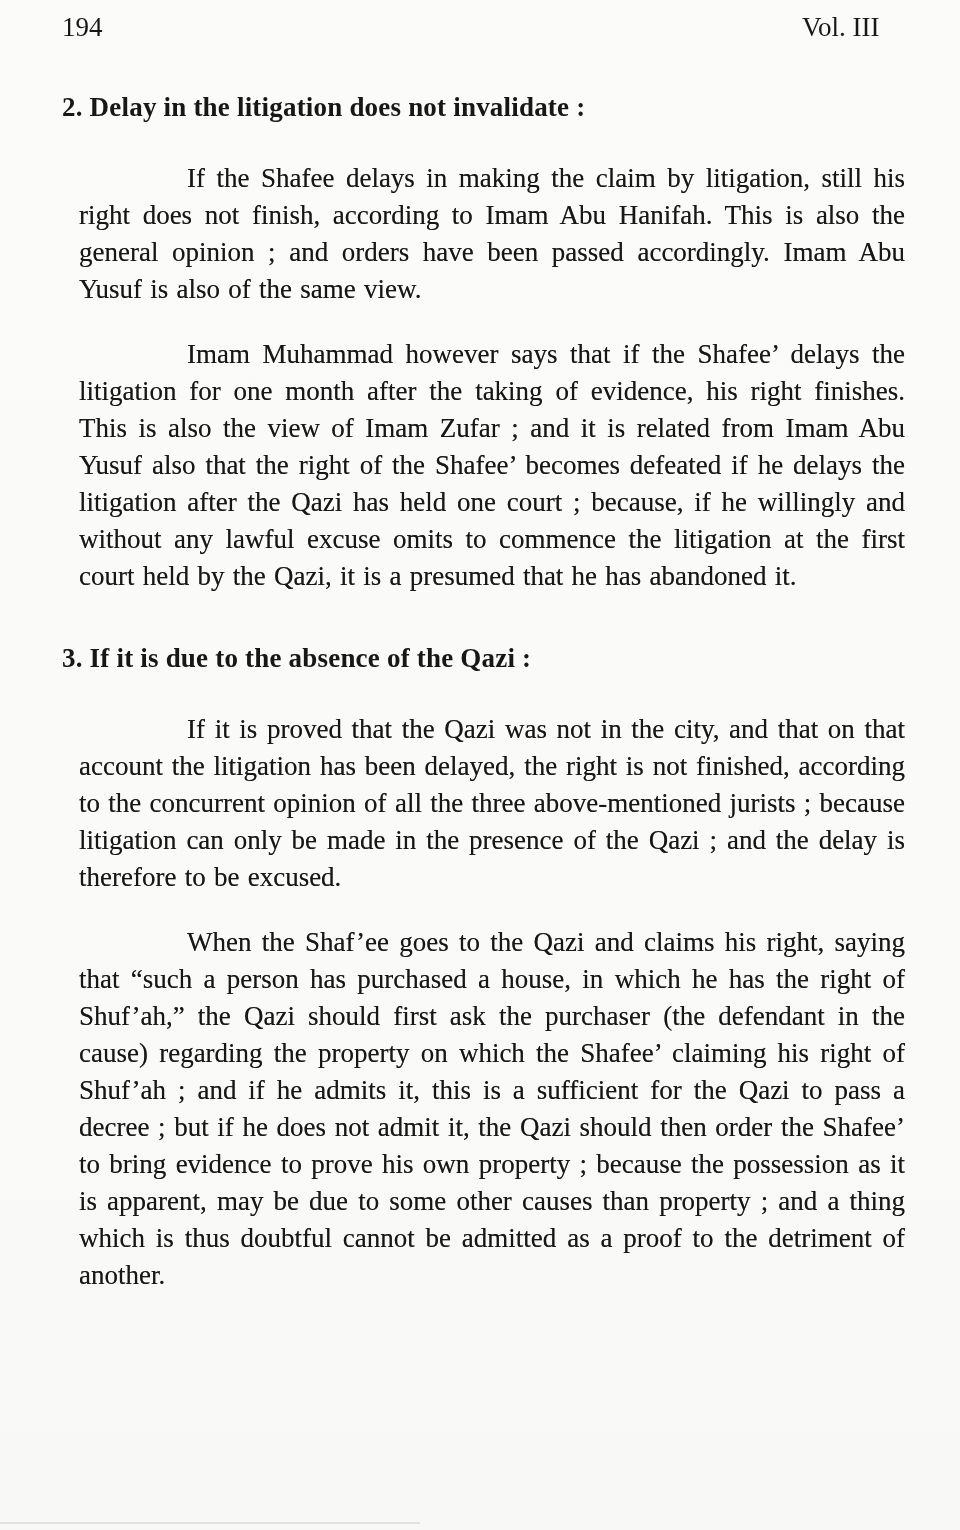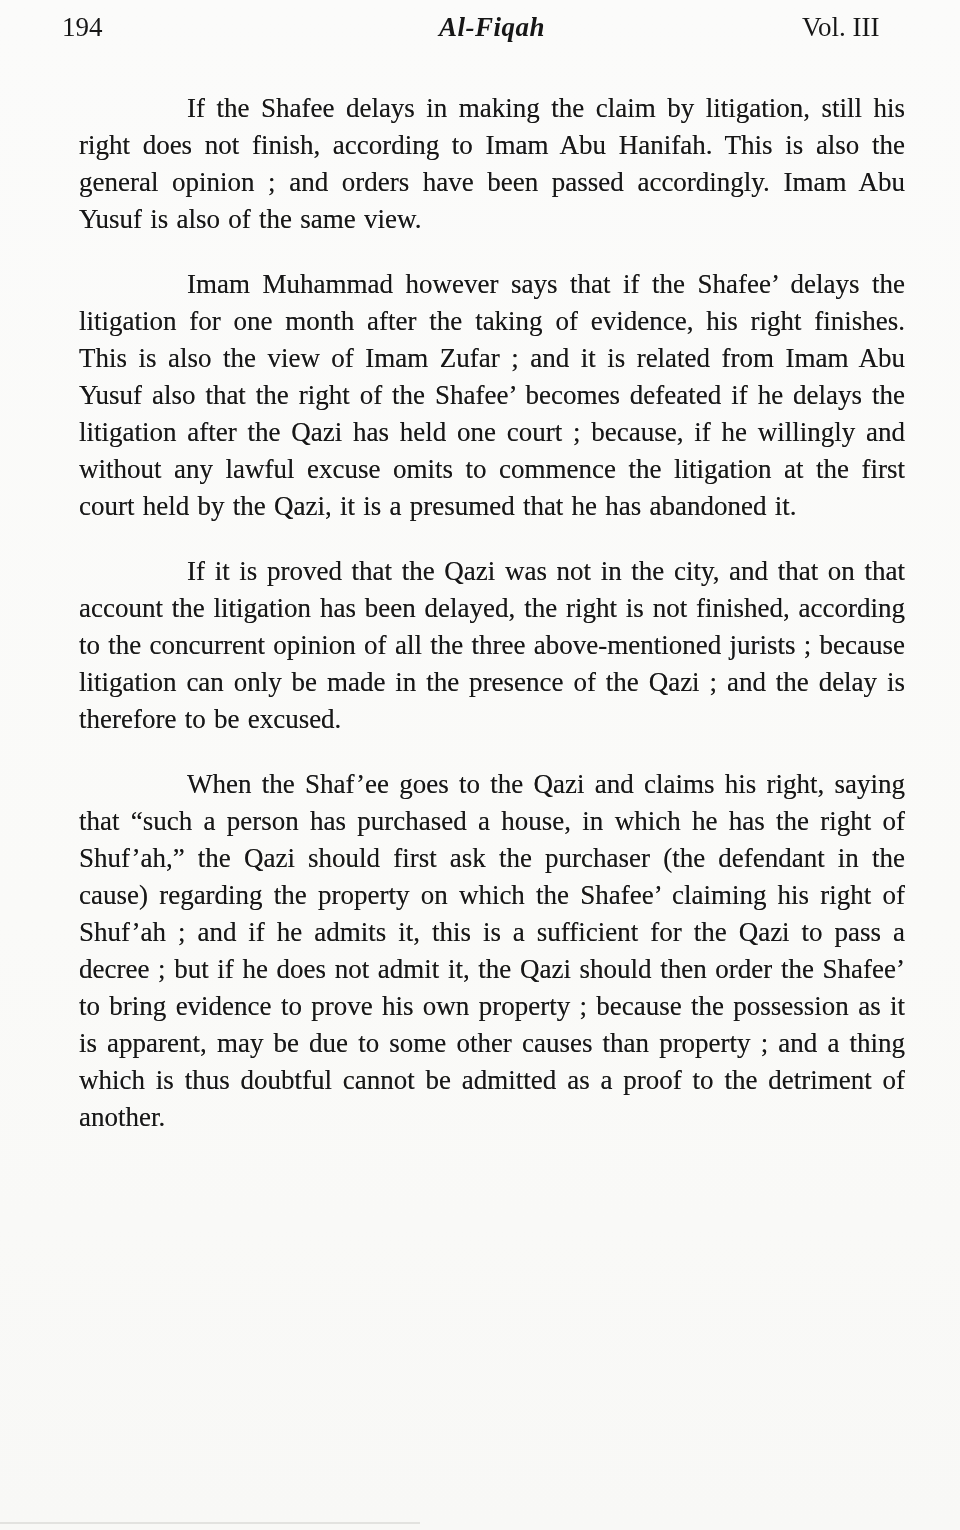--- a/index.html
+++ b/index.html
@@ -68,30 +68,31 @@
   }
   p.body-paragraph + p.body-paragraph { margin-top: 20px; }
 </style>
 </head>
 <body>
 
 <div class="page">
 
   <header class="page-header">
     <span class="page-number">194</span>
-    <span class="book-title">Al-Fiqah</span>
     <span class="volume">Vol. III</span>
   </header>
 
   <section>
+    <h2 class="section-heading">2.  Delay in the litigation does not invalidate :</h2>
     <p class="body-paragraph">If the Shafee delays in making the claim by litigation, still his right does not finish, according to Imam Abu Hanifah. This is also the general opinion ; and orders have been passed accordingly. Imam Abu Yusuf is also of the same view.</p>
     <p class="body-paragraph">Imam Muhammad however says that if the Shafee’ delays the litigation for one month after the taking of evidence, his right finishes. This is also the view of Imam Zufar ; and it is related from Imam Abu Yusuf also that the right of the Shafee’ becomes defeated if he delays the litigation after the Qazi has held one court ; because, if he willingly and without any lawful excuse omits to commence the litigation at the first court held by the Qazi, it is a presumed that he has abandoned it.</p>
   </section>
 
   <section>
+    <h2 class="section-heading">3.  If it is due to the absence of the Qazi :</h2>
     <p class="body-paragraph">If it is proved that the Qazi was not in the city, and that on that account the litigation has been delayed, the right is not finished, according to the concurrent opinion of all the three above-mentioned jurists ; because litigation can only be made in the presence of the Qazi ; and the delay is therefore to be excused.</p>
   </section>
 
   <section>
     <p class="body-paragraph">When the Shaf’ee goes to the Qazi and claims his right, saying that “such a person has purchased a house, in which he has the right of Shuf’ah,” the Qazi should first ask the purchaser (the defendant in the cause) regarding the property on which the Shafee’ claiming his right of Shuf’ah ; and if he admits  it, this is a sufficient for the Qazi to pass a decree ; but if he does not admit it, the Qazi should then order the Shafee’ to bring evidence to prove his own property ; because the possession as it is apparent, may be due to some other causes than property ; and a thing which is thus doubtful cannot be admitted as a proof to the detriment of another.</p>
   </section>
 
 </div>
 
 </body></html>

